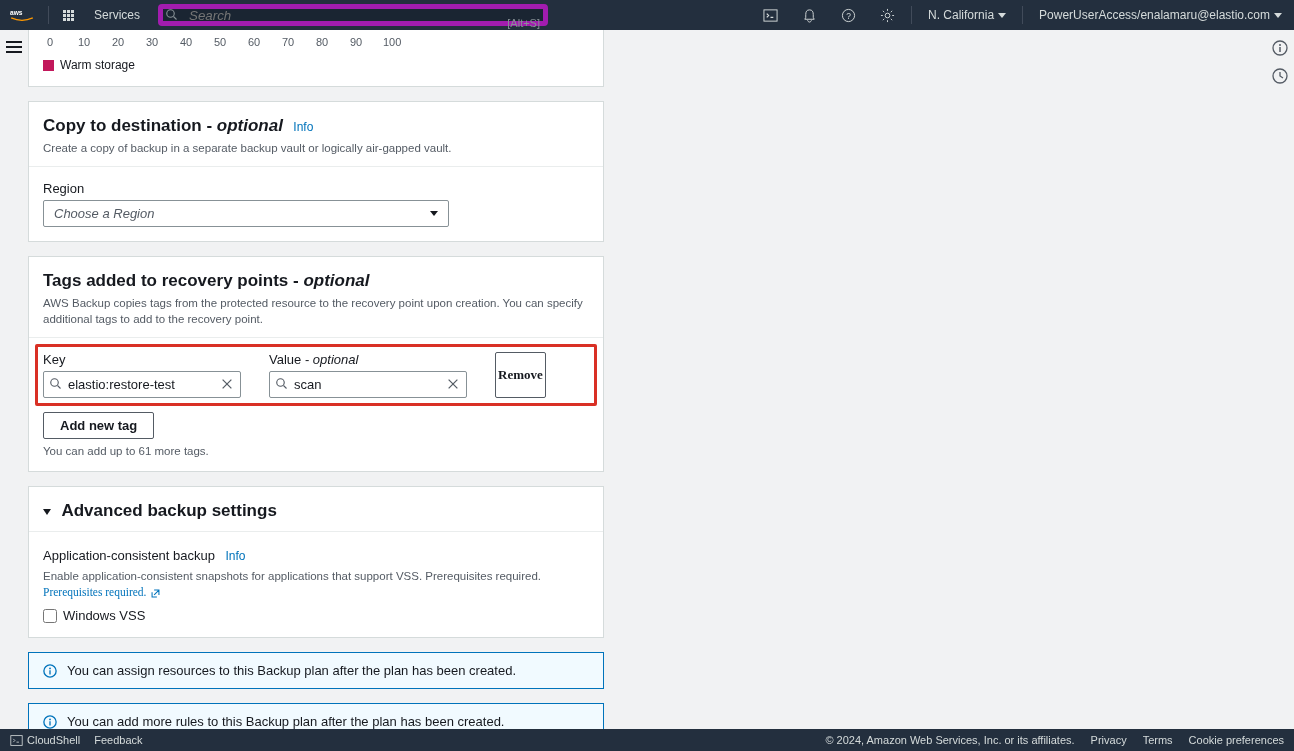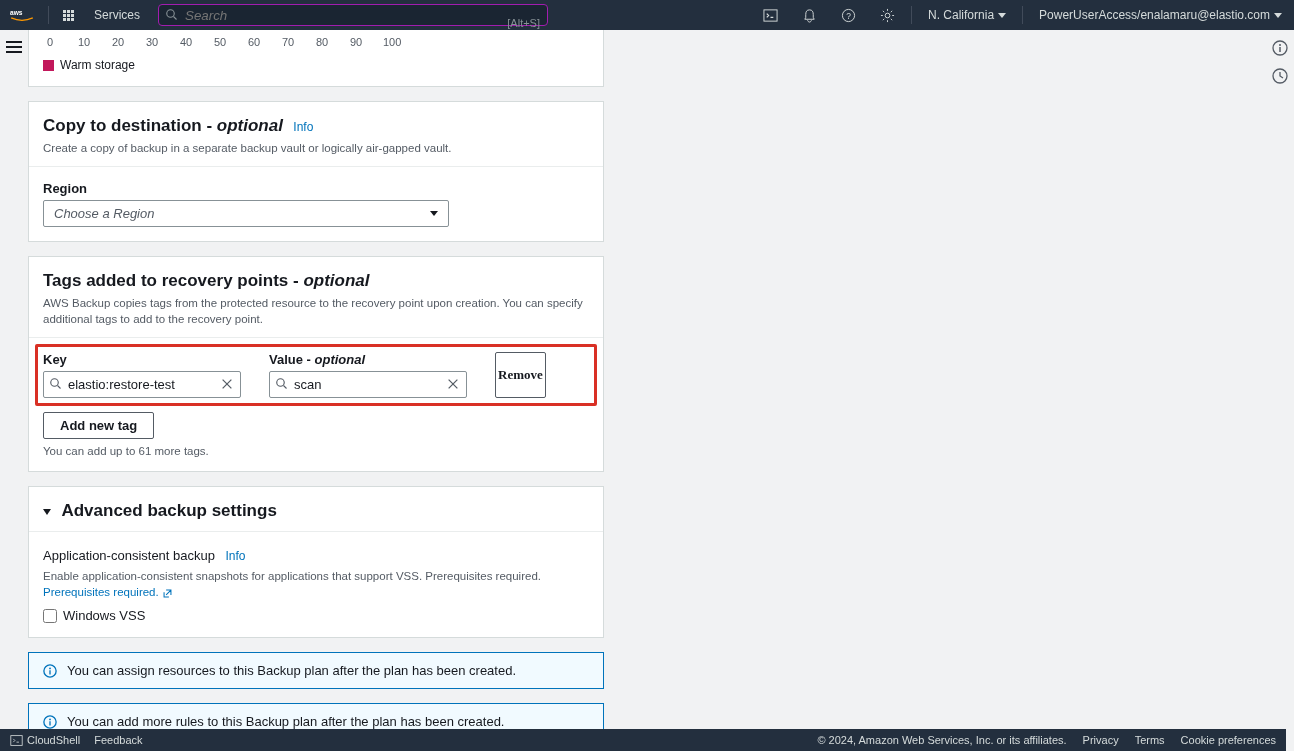--- a/index.html
+++ b/index.html
@@ -6,41 +6,41 @@
 body { background: #f1f2f3; width: 1294px; height: 751px; overflow: hidden; position: relative; }
 
 
 .topnav { background: #232f3e; height: 30px; display: flex; align-items: center; color: #d5dbdb; font-size: 12px; }
 .aws-logo { padding: 0 10px; color: #ff9900; font-weight: bold; font-size: 14px; }
 .aws-logo svg { vertical-align: middle; }
 .services-btn { display: flex; align-items: center; padding: 0 10px; cursor: pointer; gap: 20px; }
 .grid-icon { display: inline-grid; grid-template-columns: repeat(3,3px); grid-template-rows: repeat(3,3px); gap: 1px; }
 .grid-icon span { background: #d5dbdb; }
 .search-wrap { flex: 0 0 390px; margin-left: 8px; position: relative; }
-.search-input { width: 100%; background: #1a2532; border: 1px solid #a21caf; border-radius: 4px; padding: 4px 8px 4px 26px; color: #eab308; font-style: italic; height: 22px; }
+.search-input { width: 100%; background: #1a2532; border: 5px solid #a21caf; border-radius: 4px; padding: 4px 8px 4px 26px; color: #eab308; font-style: italic; height: 22px; }
 .search-icon-svg { position: absolute; left: 8px; top: 5px; width: 12px; height: 12px; }
 .search-shortcut { position: absolute; right: 8px; top: 13px; color: #879196; font-size: 11px; }
 .topnav-spacer { flex: 1; }
 .topnav-icon { padding: 0 12px; cursor: pointer; display: flex; align-items: center; }
 .topnav-sep { width: 1px; height: 18px; background: #414b5a; margin: 0 4px; }
 .region-btn, .user-btn { padding: 0 12px; cursor: pointer; display: flex; align-items: center; gap: 4px; }
 
 
 .left-hamburger { position: absolute; top: 40px; left: 6px; width: 16px; height: 16px; cursor: pointer; }
 
 
 .main { position: absolute; top: 30px; left: 28px; right: 28px; bottom: 22px; overflow-y: auto; padding-bottom: 20px; }
 .panel { background: #fff; border: 1px solid #d5dbdb; margin-bottom: 14px; width: 576px; }
 .panel-header { padding: 14px 14px 10px 14px; border-bottom: 1px solid #eaeded; }
 .panel-title { font-size: 17px; font-weight: 700; color: #16191f; display: inline; }
 .panel-title .optional { font-style: italic; font-weight: 700; }
 .info-link { color: #0073bb; font-size: 12px; font-weight: 400; margin-left: 6px; cursor: pointer; }
 .panel-desc { font-size: 11.5px; color: #545b64; margin-top: 4px; line-height: 1.4; }
 .panel-body { padding: 14px; }
-.form-label { font-size: 13px; font-weight: 700; color: #16191f; margin-bottom: 4px; }
+.form-label { font-size: 13px; font-weight: 400; color: #16191f; margin-bottom: 4px; }
 .form-label .optional { font-style: italic; }
 .select-box { border: 1px solid #879196; border-radius: 2px; padding: 5px 10px; display: flex; justify-content: space-between; align-items: center; cursor: pointer; font-size: 13px; color: #545b64; font-style: italic; width: 406px; }
 .caret-down { width: 0; height: 0; border-left: 4px solid transparent; border-right: 4px solid transparent; border-top: 5px solid #16191f; }
 
 
 .chart-stub { padding: 6px 14px 14px 14px; }
 .axis-ticks { display: flex; gap: 20px; font-size: 11px; color: #545b64; margin-bottom: 10px; }
 .axis-ticks span { width: 14px; text-align: center; }
 .legend-item { display: flex; align-items: center; gap: 6px; font-size: 12px; color: #16191f; }
 .legend-swatch { width: 11px; height: 11px; background: #c2185b; }
@@ -56,32 +56,32 @@
 .input-clear-ico { position: absolute; right: 7px; top: 6px; width: 14px; height: 14px; cursor: pointer; }
 .btn-normal { border: 1px solid #545b64; background: #fff; color: #16191f; padding: 5px 16px; font-size: 13px; font-weight: 700; border-radius: 2px; cursor: pointer; }
 .btn-normal.small { padding: 5px 2px; font-family: Liberation Serif, serif; }
 .helper-text { font-size: 11.5px; color: #545b64; margin-top: 6px; }
 
 
 .expand-caret { display: inline-block; width: 0; height: 0; border-left: 4px solid transparent; border-right: 4px solid transparent; border-top: 6px solid #16191f; margin-right: 6px; vertical-align: middle; }
 .checkbox-row { display: flex; align-items: center; gap: 6px; font-size: 13px; color: #16191f; margin-top: 8px; }
 .checkbox-row input { width: 14px; height: 14px; }
 .ext-link-ico { width: 11px; height: 11px; display: inline-block; vertical-align: middle; }
-.prereq-link { color: #0073bb; font-size: 11.5px; }
+.prereq-link { color: #0073bb; font-size: 11.5px; font-family: Liberation Serif, serif; }
 
 
 .alert { background: #f1faff; border: 1px solid #0073bb; padding: 10px 14px; width: 576px; display: flex; gap: 10px; align-items: center; font-size: 13px; color: #16191f; margin-bottom: 14px; }
 .alert-icon { width: 14px; height: 14px; color: #0073bb; }
 
 
 .right-rail { position: absolute; top: 40px; right: 6px; display: flex; flex-direction: column; gap: 12px; }
 .right-rail-icon { width: 16px; height: 16px; cursor: pointer; color: #545b64; }
 
 
-.bottombar { position: absolute; bottom: 0; left: 0; right: 8px; height: 22px; background: #232f3e; color: #d5dbdb; font-size: 11px; display: flex; align-items: center; padding: 0 10px; }
+.bottombar { position: absolute; bottom: 0; left: 0; right: 0; height: 22px; background: #232f3e; color: #d5dbdb; font-size: 11px; display: flex; align-items: center; padding: 0 10px; }
 .bottombar .bb-left { display: flex; gap: 14px; align-items: center; }
 .bottombar .bb-spacer { flex: 1; }
 .bottombar a { color: #d5dbdb; text-decoration: none; margin-left: 16px; cursor: pointer; }
 </style>
 </head>
 <body>
 
 <div class="topnav">
   <div class="aws-logo">
     <svg width="24" height="15" viewBox="0 0 40 24">

